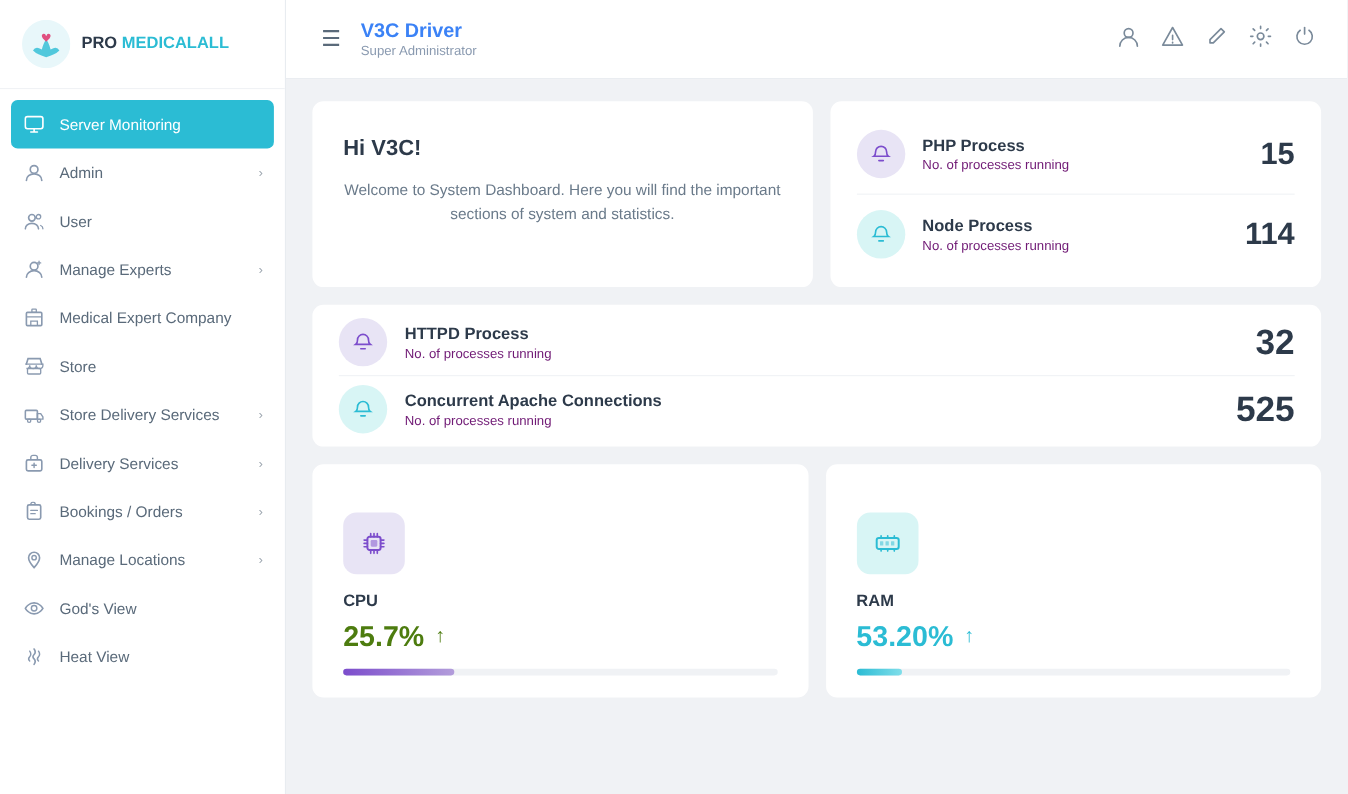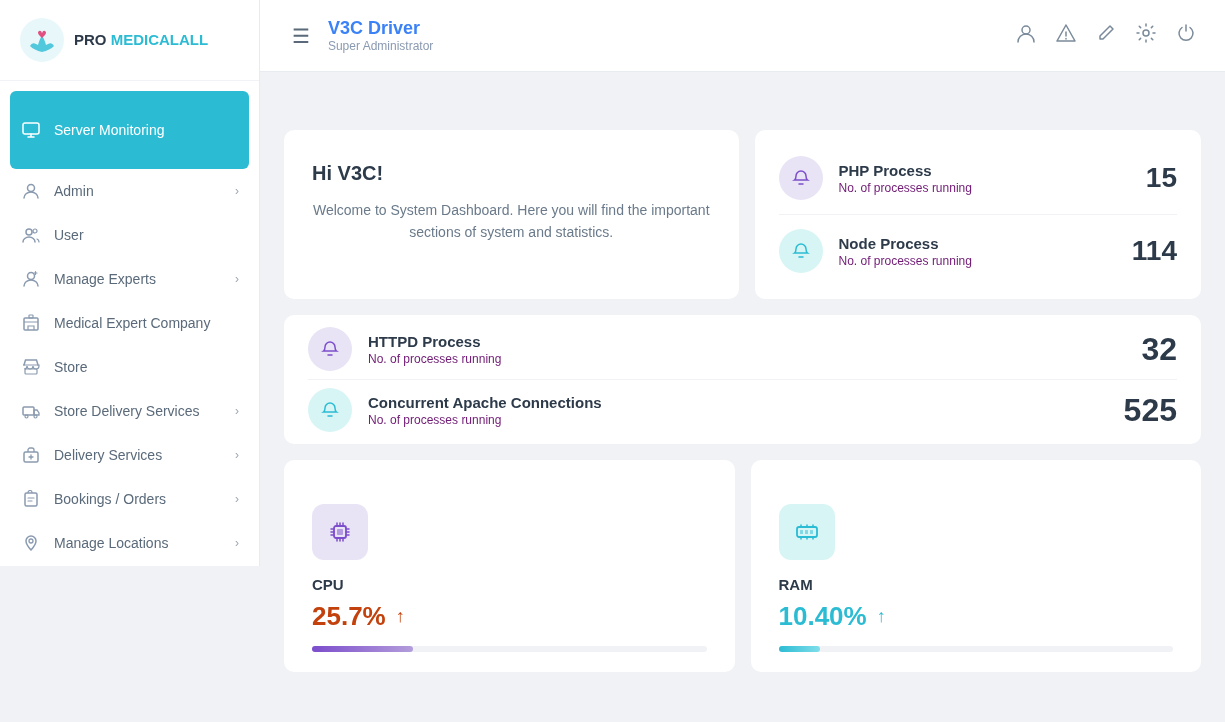--- a/index.html
+++ b/index.html
@@ -3,21 +3,21 @@
   <meta charset="utf-8">
   <style>
     * { box-sizing: border-box; margin: 0; padding: 0; }
     body { font-family: 'Segoe UI', Arial, sans-serif; background: #f0f2f5; display: flex; height: 722px; overflow: hidden; }
 
     
     .sidebar {
       width: 260px;
       min-width: 260px;
       background: #fff;
-      height: 566px;
+      height: 722px;
       display: flex;
       flex-direction: column;
       border-right: 1px solid #e8ecf0;
       overflow-y: auto;
     }
     .sidebar-logo {
       padding: 18px 20px;
       display: flex;
       align-items: center;
       gap: 10px;
@@ -41,21 +41,21 @@
       font-weight: 500;
       border-radius: 0;
       transition: background 0.15s;
       position: relative;
     }
     .nav-item.active {
       background: #2bbcd4;
       color: #fff;
       border-radius: 6px;
       margin: 0 10px;
-      padding: 28px 10px;
+      padding: 11px 10px;
     }
     .nav-item .nav-icon {
       width: 22px;
       height: 22px;
       margin-right: 12px;
       display: flex;
       align-items: center;
       justify-content: center;
       flex-shrink: 0;
     }
@@ -109,21 +109,20 @@
       font-size: 18px;
       cursor: pointer;
     }
 
     
     .content {
       flex: 1;
       padding: 20px 24px;
       overflow-y: auto;
       background: #f0f2f5;
-      margin-top: 38px;
     }
 
     
     .welcome-card {
       background: #fff;
       border-radius: 10px;
       padding: 32px 28px;
       flex: 1;
     }
     .welcome-card h2 {
@@ -246,21 +245,21 @@
       margin-bottom: 8px;
     }
     .stat-value {
       font-size: 26px;
       font-weight: 700;
       display: flex;
       align-items: center;
       gap: 10px;
       margin-bottom: 14px;
     }
-    .stat-value.purple-val { color: #c2410c; }
+    .stat-value.purple-val { color: #4d7c0f; }
     .stat-value.teal-val { color: #2bbcd4; }
     .up-arrow { font-size: 18px; }
     .progress-bar-bg {
       height: 6px;
       border-radius: 3px;
       background: #f0f2f5;
     }
     .progress-bar-fill {
       height: 6px;
       border-radius: 3px;
@@ -571,21 +570,21 @@
           <svg width="28" height="28" viewBox="0 0 28 28" fill="none">
             <rect x="4" y="9" width="20" height="10" rx="2" stroke="#2bbcd4" stroke-width="1.8" fill="none"></rect>
             <rect x="7" y="12" width="3" height="4" rx="0.5" fill="#2bbcd4" opacity="0.5"></rect>
             <rect x="12" y="12" width="3" height="4" rx="0.5" fill="#2bbcd4" opacity="0.5"></rect>
             <rect x="17" y="12" width="3" height="4" rx="0.5" fill="#2bbcd4" opacity="0.5"></rect>
             <path d="M8 9V7M14 9V7M20 9V7M8 19v2M14 19v2M20 19v2" stroke="#2bbcd4" stroke-width="1.5" stroke-linecap="round"></path>
           </svg>
         </div>
         <div class="stat-label">RAM</div>
         <div class="stat-value teal-val">
-          <span>10.40%</span>
+          <span>53.20%</span>
           <span class="up-arrow">↑</span>
         </div>
         <div class="progress-bar-bg">
           <div class="progress-bar-fill progress-teal" style="width: 10.4%;"></div>
         </div>
       </div>
     </div>
 
   </div>
 </div>

